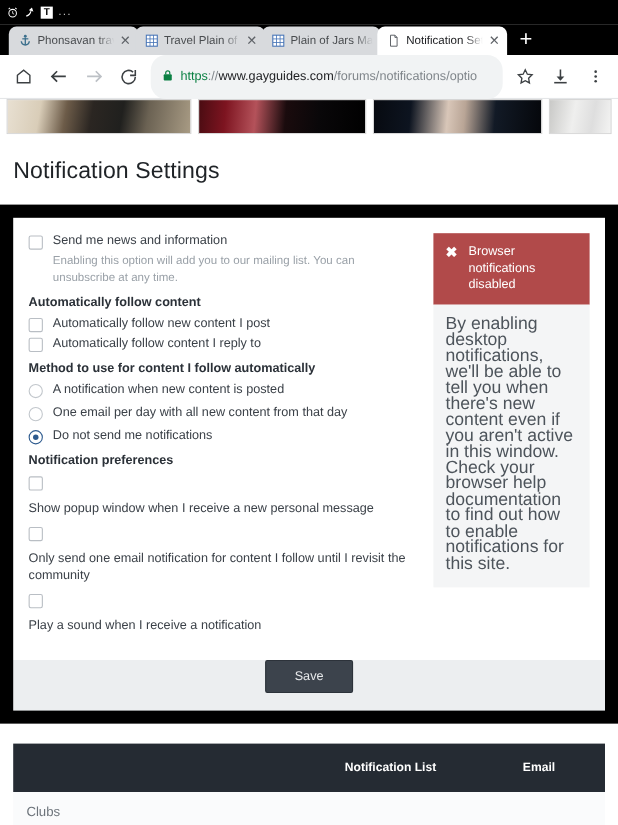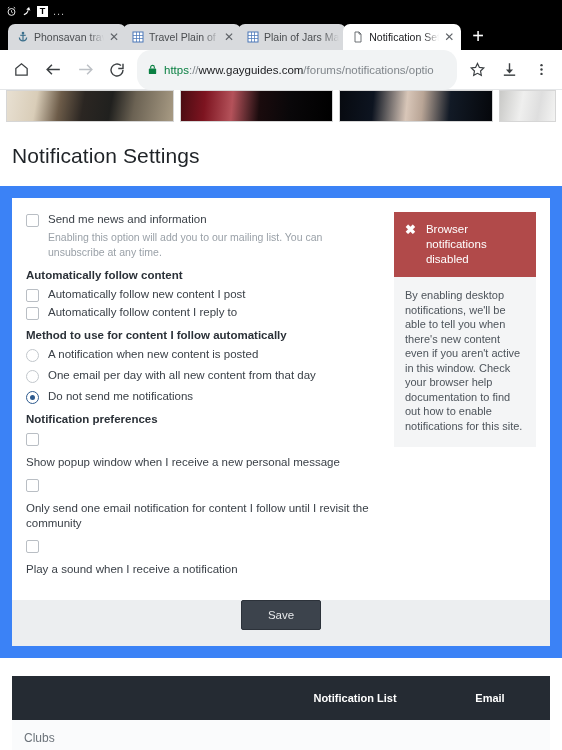--- a/index.html
+++ b/index.html
@@ -89,21 +89,21 @@
   .ad3 { width: 160px; background:
       linear-gradient(95deg,#070a10 0%,#0d1420 22%,#d8c6b8 44%,#b9a596 54%,#121a26 72%,#05070b 100%); }
   .ad4 { width: 60px; background:
       linear-gradient(100deg,#c9c9c7 0%,#efefee 40%,#dedede 70%,#f4f4f3 100%); }
 
   .page-title {
     font-size: 21px; color: #1f2327; font-weight: 400;
     padding: 22px 0 18px 12px; letter-spacing: .1px;
   }
 
-  .outer-panel { background: #3b82f6; padding: 12px; }
+  .outer-panel { background: #000000; padding: 12px; }
   .card { background: #fff; padding: 14px 14px 16px 14px; display: flex; gap: 14px; }
   .card-main { flex: 1; min-width: 0; }
   .card-side { width: 142px; flex: none; }
 
   .opt-row { display: flex; align-items: flex-start; gap: 9px; margin-bottom: 3px; }
   .cbox {
     width: 13px; height: 13px; border: 1px solid #b9bec4; border-radius: 2px;
     background: #fff; flex: none; margin-top: 2px;
   }
   .radio {
@@ -128,21 +128,21 @@
   .opt-row.pref-row { margin-bottom: 7px; flex-direction: column; }
 
   .notice { }
   .notice-head {
     background: #b14a4a; color: #fff; padding: 10px 11px;
     display: flex; gap: 10px; align-items: flex-start;
   }
   .notice-x { font-size: 13px; font-weight: bold; line-height: 14px; flex: none; margin-top: 1px; }
   .notice-title { font-size: 11.5px; line-height: 15px; }
   .notice-body {
-    background: #f4f5f6; color: #4d545b; font-size: 11px; line-height: 14.5px;
+    background: #f4f5f6; color: #4d545b; font-size: 16px; line-height: 14.5px;
     padding: 11px 11px 14px 11px;
   }
 
   .save-wrap { background: #eceef0; padding: 0 0 16px 0; text-align: center; }
   .save-btn {
     display: inline-block; background: #3c434c; color: #e7e9eb; font-size: 11.5px;
     padding: 8px 26px; border: 1px solid #2c323a; border-radius: 2px;
   }
 
   .gap { height: 18px; background: #fff; }

